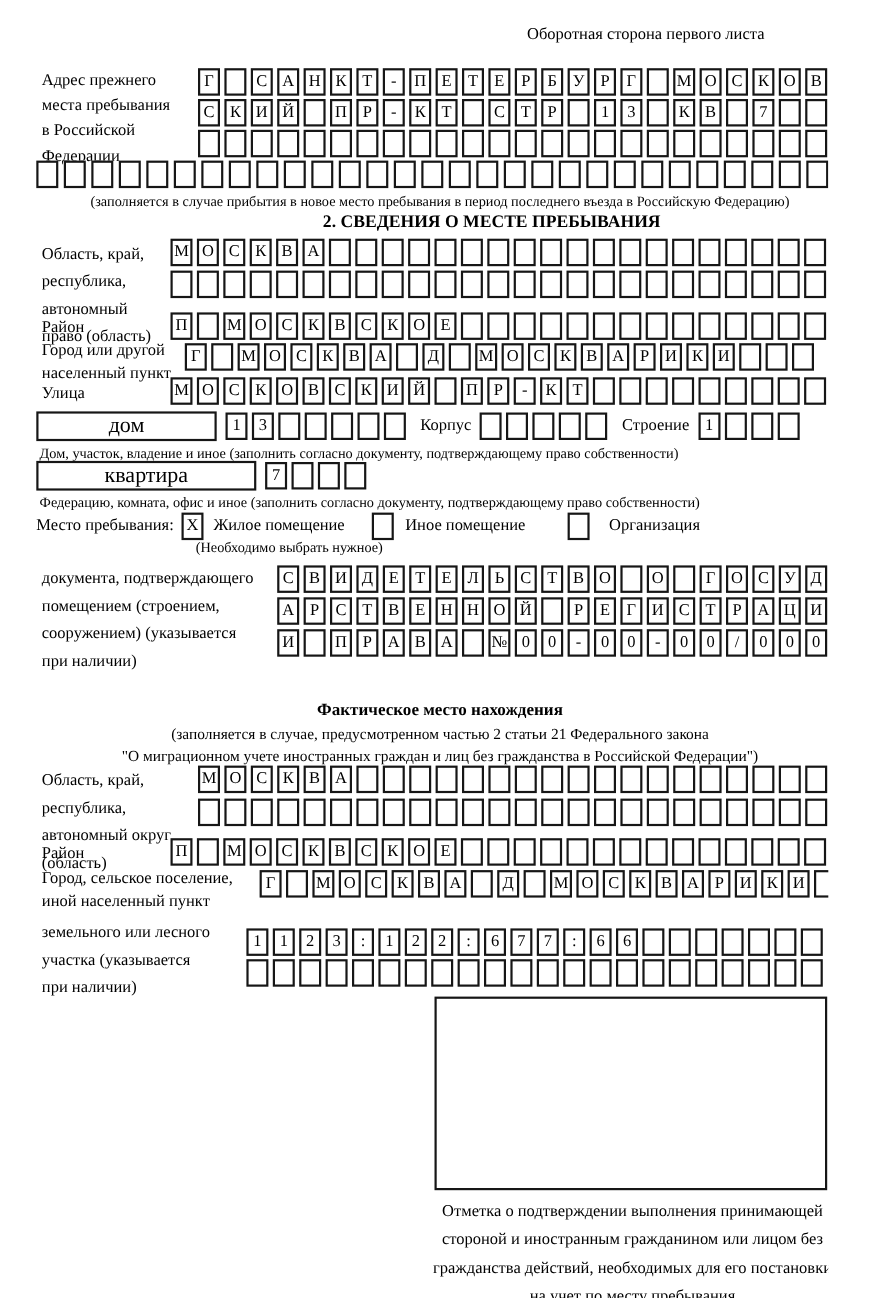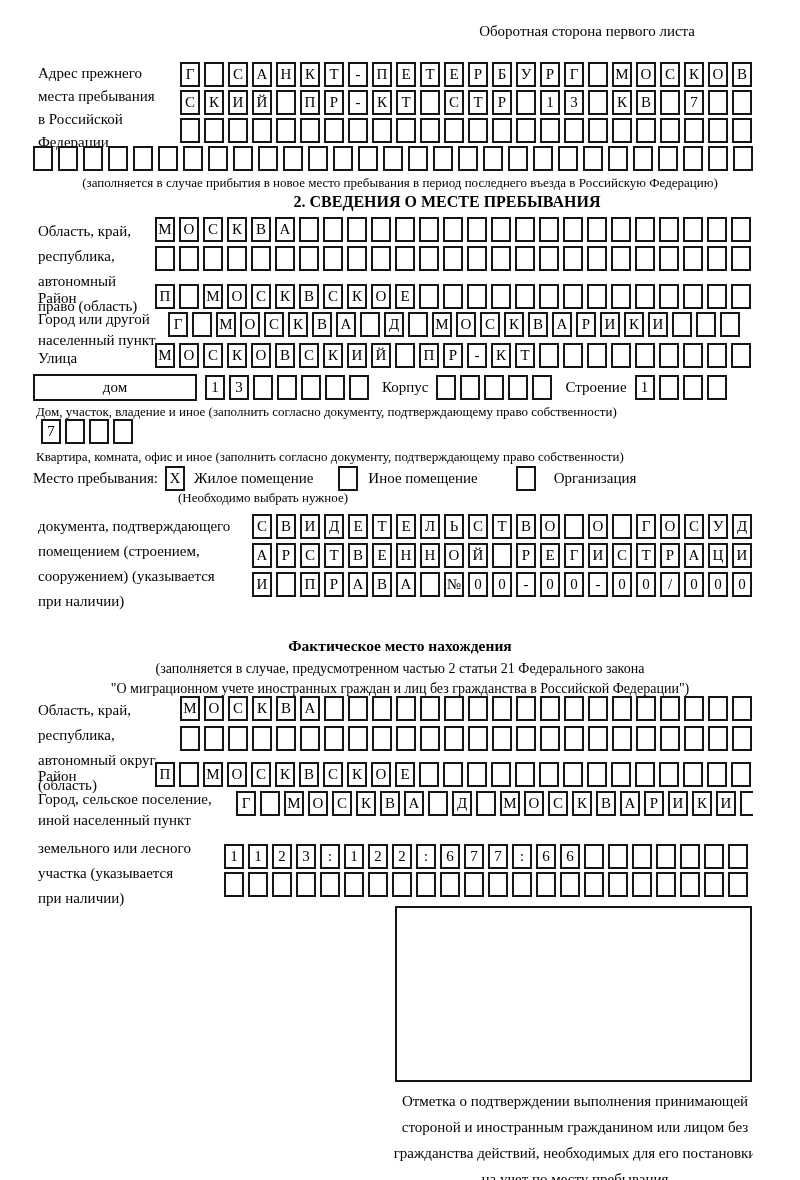--- a/index.html
+++ b/index.html
@@ -7,21 +7,21 @@
         font-family:"Liberation Serif",serif;overflow:hidden;}
   .abs{position:absolute;}
   .lbl{font-size:15px;line-height:23px;}
   .cap{font-size:13px;}
   .bold{font-weight:bold;}
   .center{text-align:center;}
   .boxrow{display:flex;gap:4px;}
   .cell{box-sizing:border-box;flex:none;width:20px;height:25px;border:2px solid #161616;
         display:flex;align-items:center;justify-content:center;font-size:15px;background:#fff;}
   .labelbox{box-sizing:border-box;height:27px;border:2px solid #161616;display:flex;
-        align-items:center;justify-content:center;font-size:15px;background:#fff;}
+        align-items:center;justify-content:center;font-size:20px;background:#fff;}
   .flexrow{display:flex;align-items:center;}
   .stamp{box-sizing:border-box;border:2px solid #161616;background:#fff;}
 </style>
 </head>
 <body>
 
 <div class="page">
 
   <div class="abs lbl" style="top:20px;right:58px;">Оборотная сторона первого листа</div>
 
@@ -318,28 +318,29 @@
     <div class="boxrow">
         <span class="cell">1</span>
         <span class="cell"></span>
         <span class="cell"></span>
         <span class="cell"></span>
       </div>
   </div>
   <div class="abs cap" style="left:36px;top:404px;">Дом, участок, владение и иное (заполнить согласно документу, подтверждающему право собственности)</div>
 
   <div class="abs flexrow" style="left:33px;top:419px;">
+    <div class="labelbox" style="width:200px;">квартира</div>
     <div class="boxrow" style="margin-left:8px;">
         <span class="cell">7</span>
         <span class="cell"></span>
         <span class="cell"></span>
         <span class="cell"></span>
       </div>
   </div>
-  <div class="abs cap" style="left:36px;top:449px;">Квартира, комната, офис и иное (заполнить согласно документу, подтверждающему право собственности)</div>
+  <div class="abs cap" style="left:36px;top:449px;">Федерацию, комната, офис и иное (заполнить согласно документу, подтверждающему право собственности)</div>
 
   <div class="abs cap center" style="left:108px;top:490px;width:310px;">(Необходимо выбрать нужное)</div>
   <div class="abs flexrow" style="left:33px;top:466px;">
     <span class="lbl">Место пребывания:</span>
     <div class="boxrow" style="margin-left:7px;">
         <span class="cell">X</span>
       </div>
     <span class="lbl" style="margin-left:9px;">Жилое помещение</span>
     <div class="boxrow" style="margin-left:25px;">
         <span class="cell"></span>

